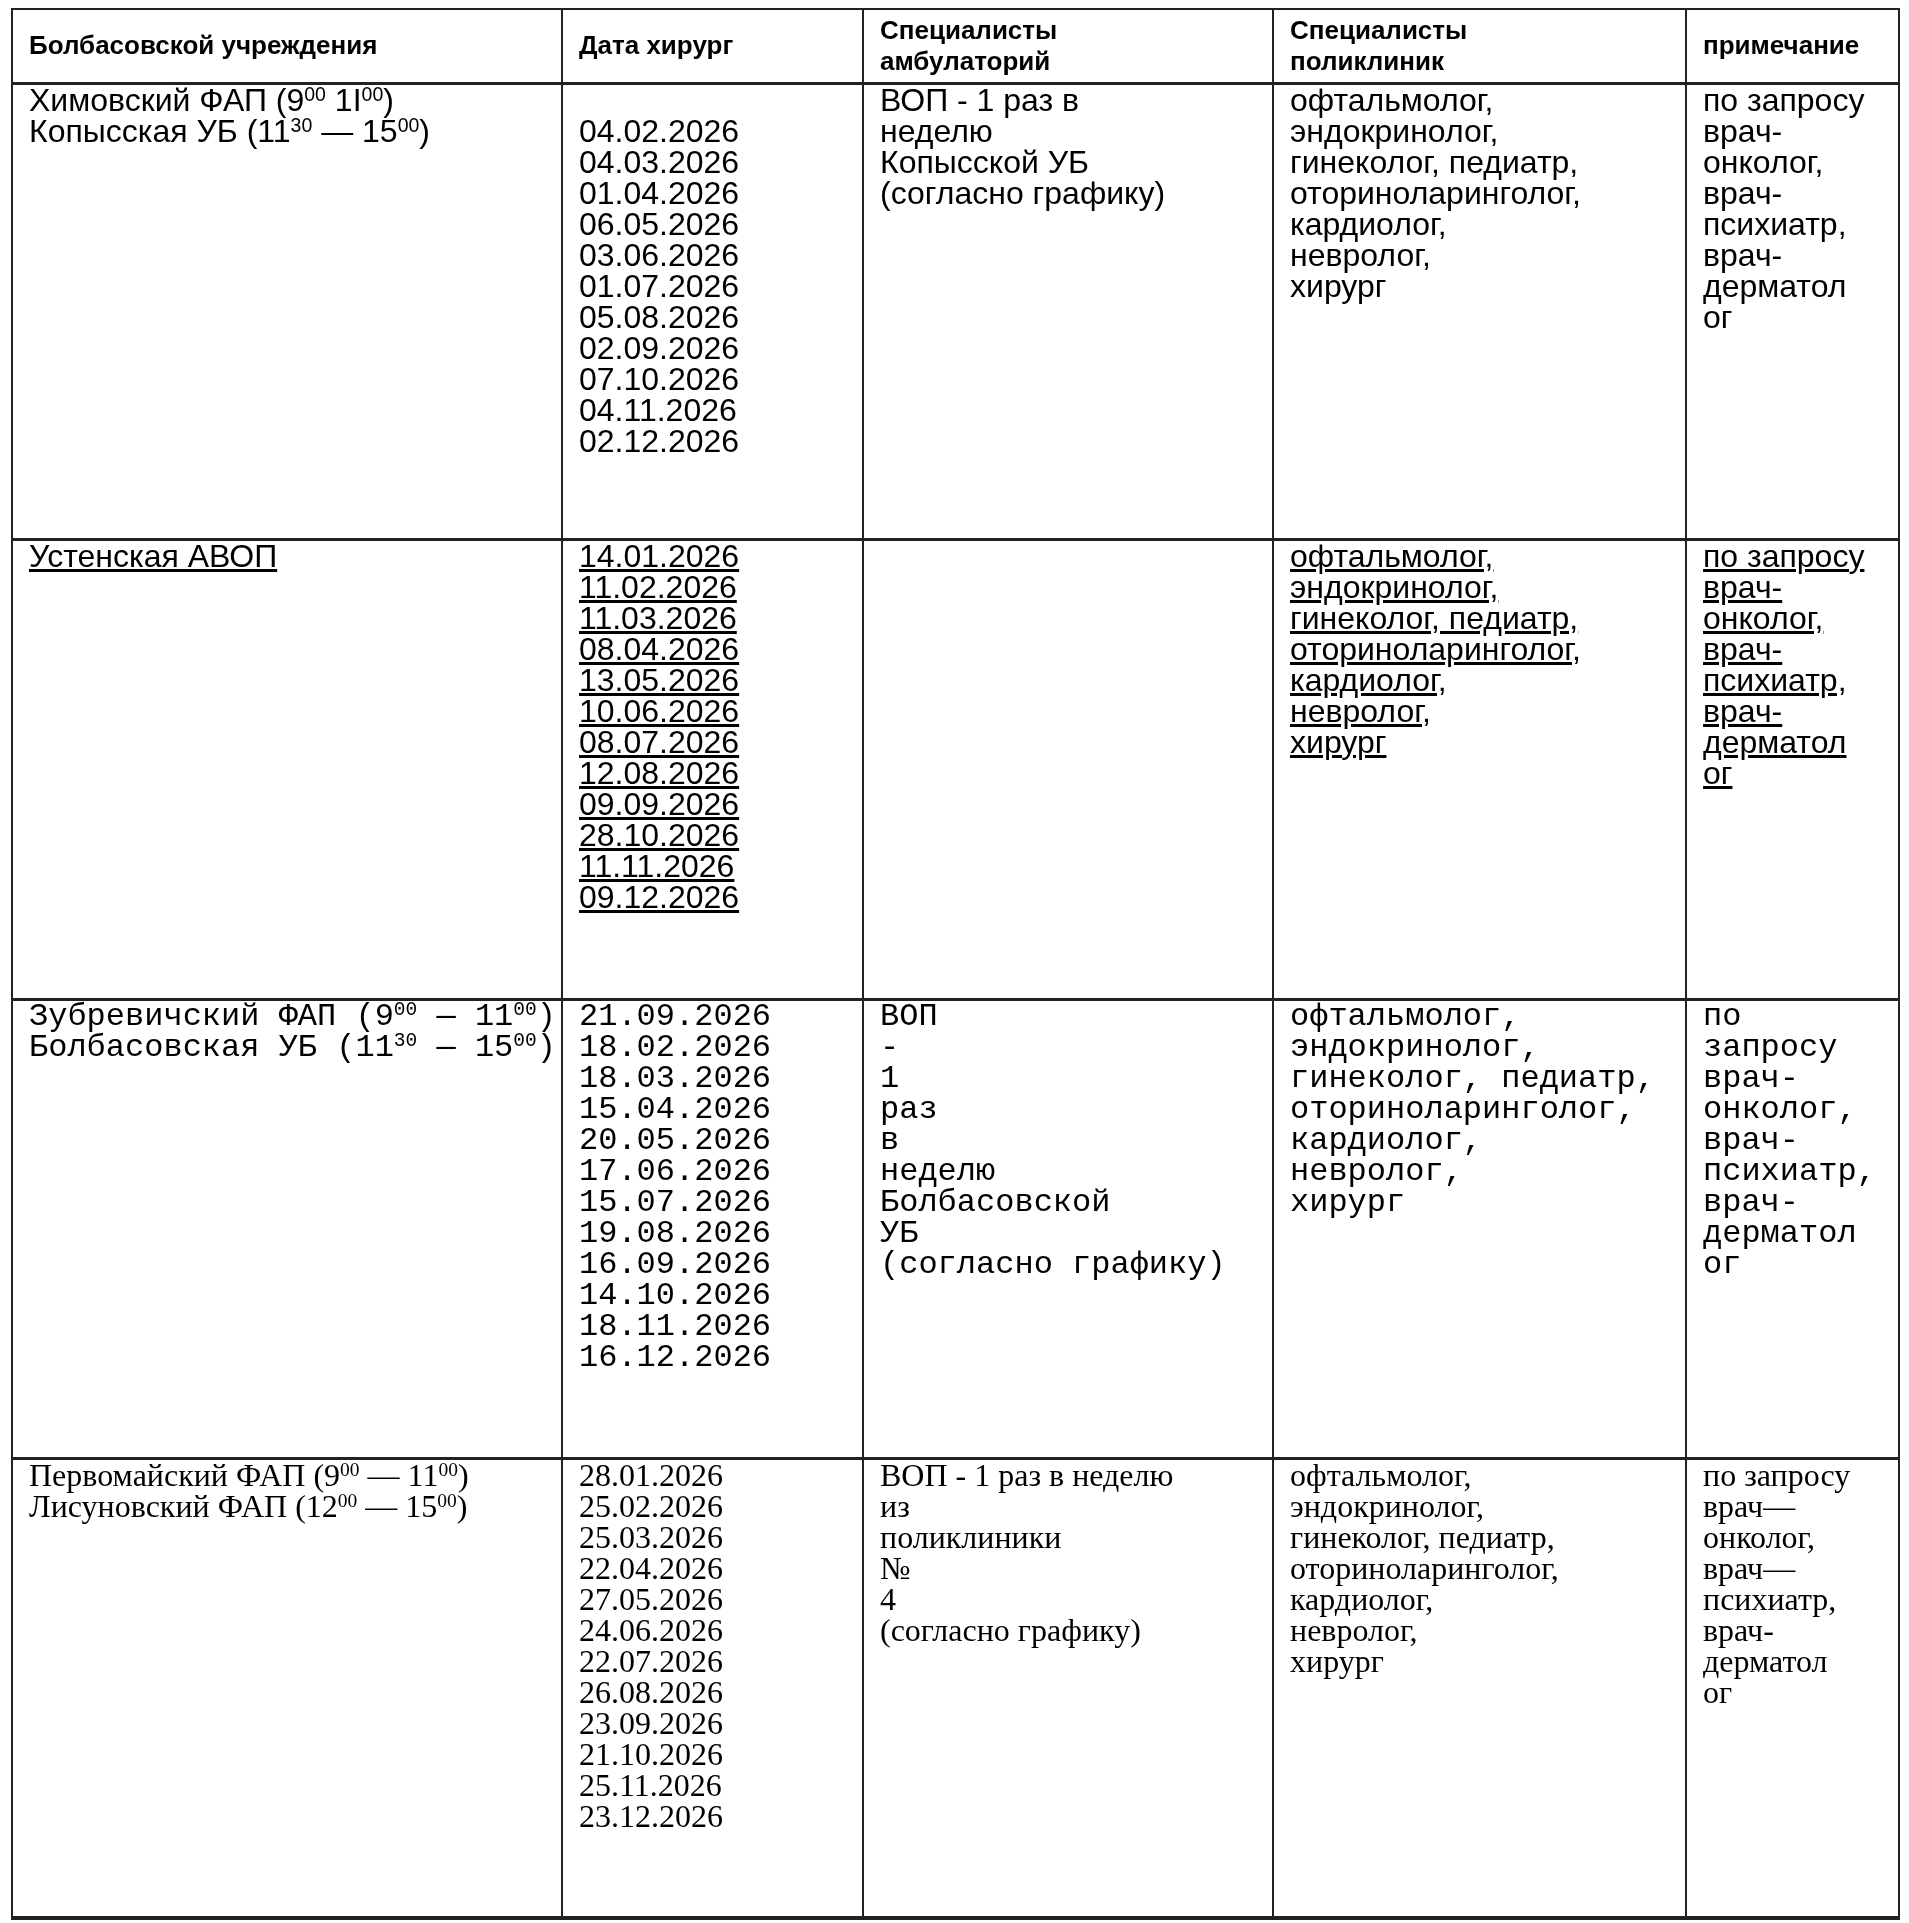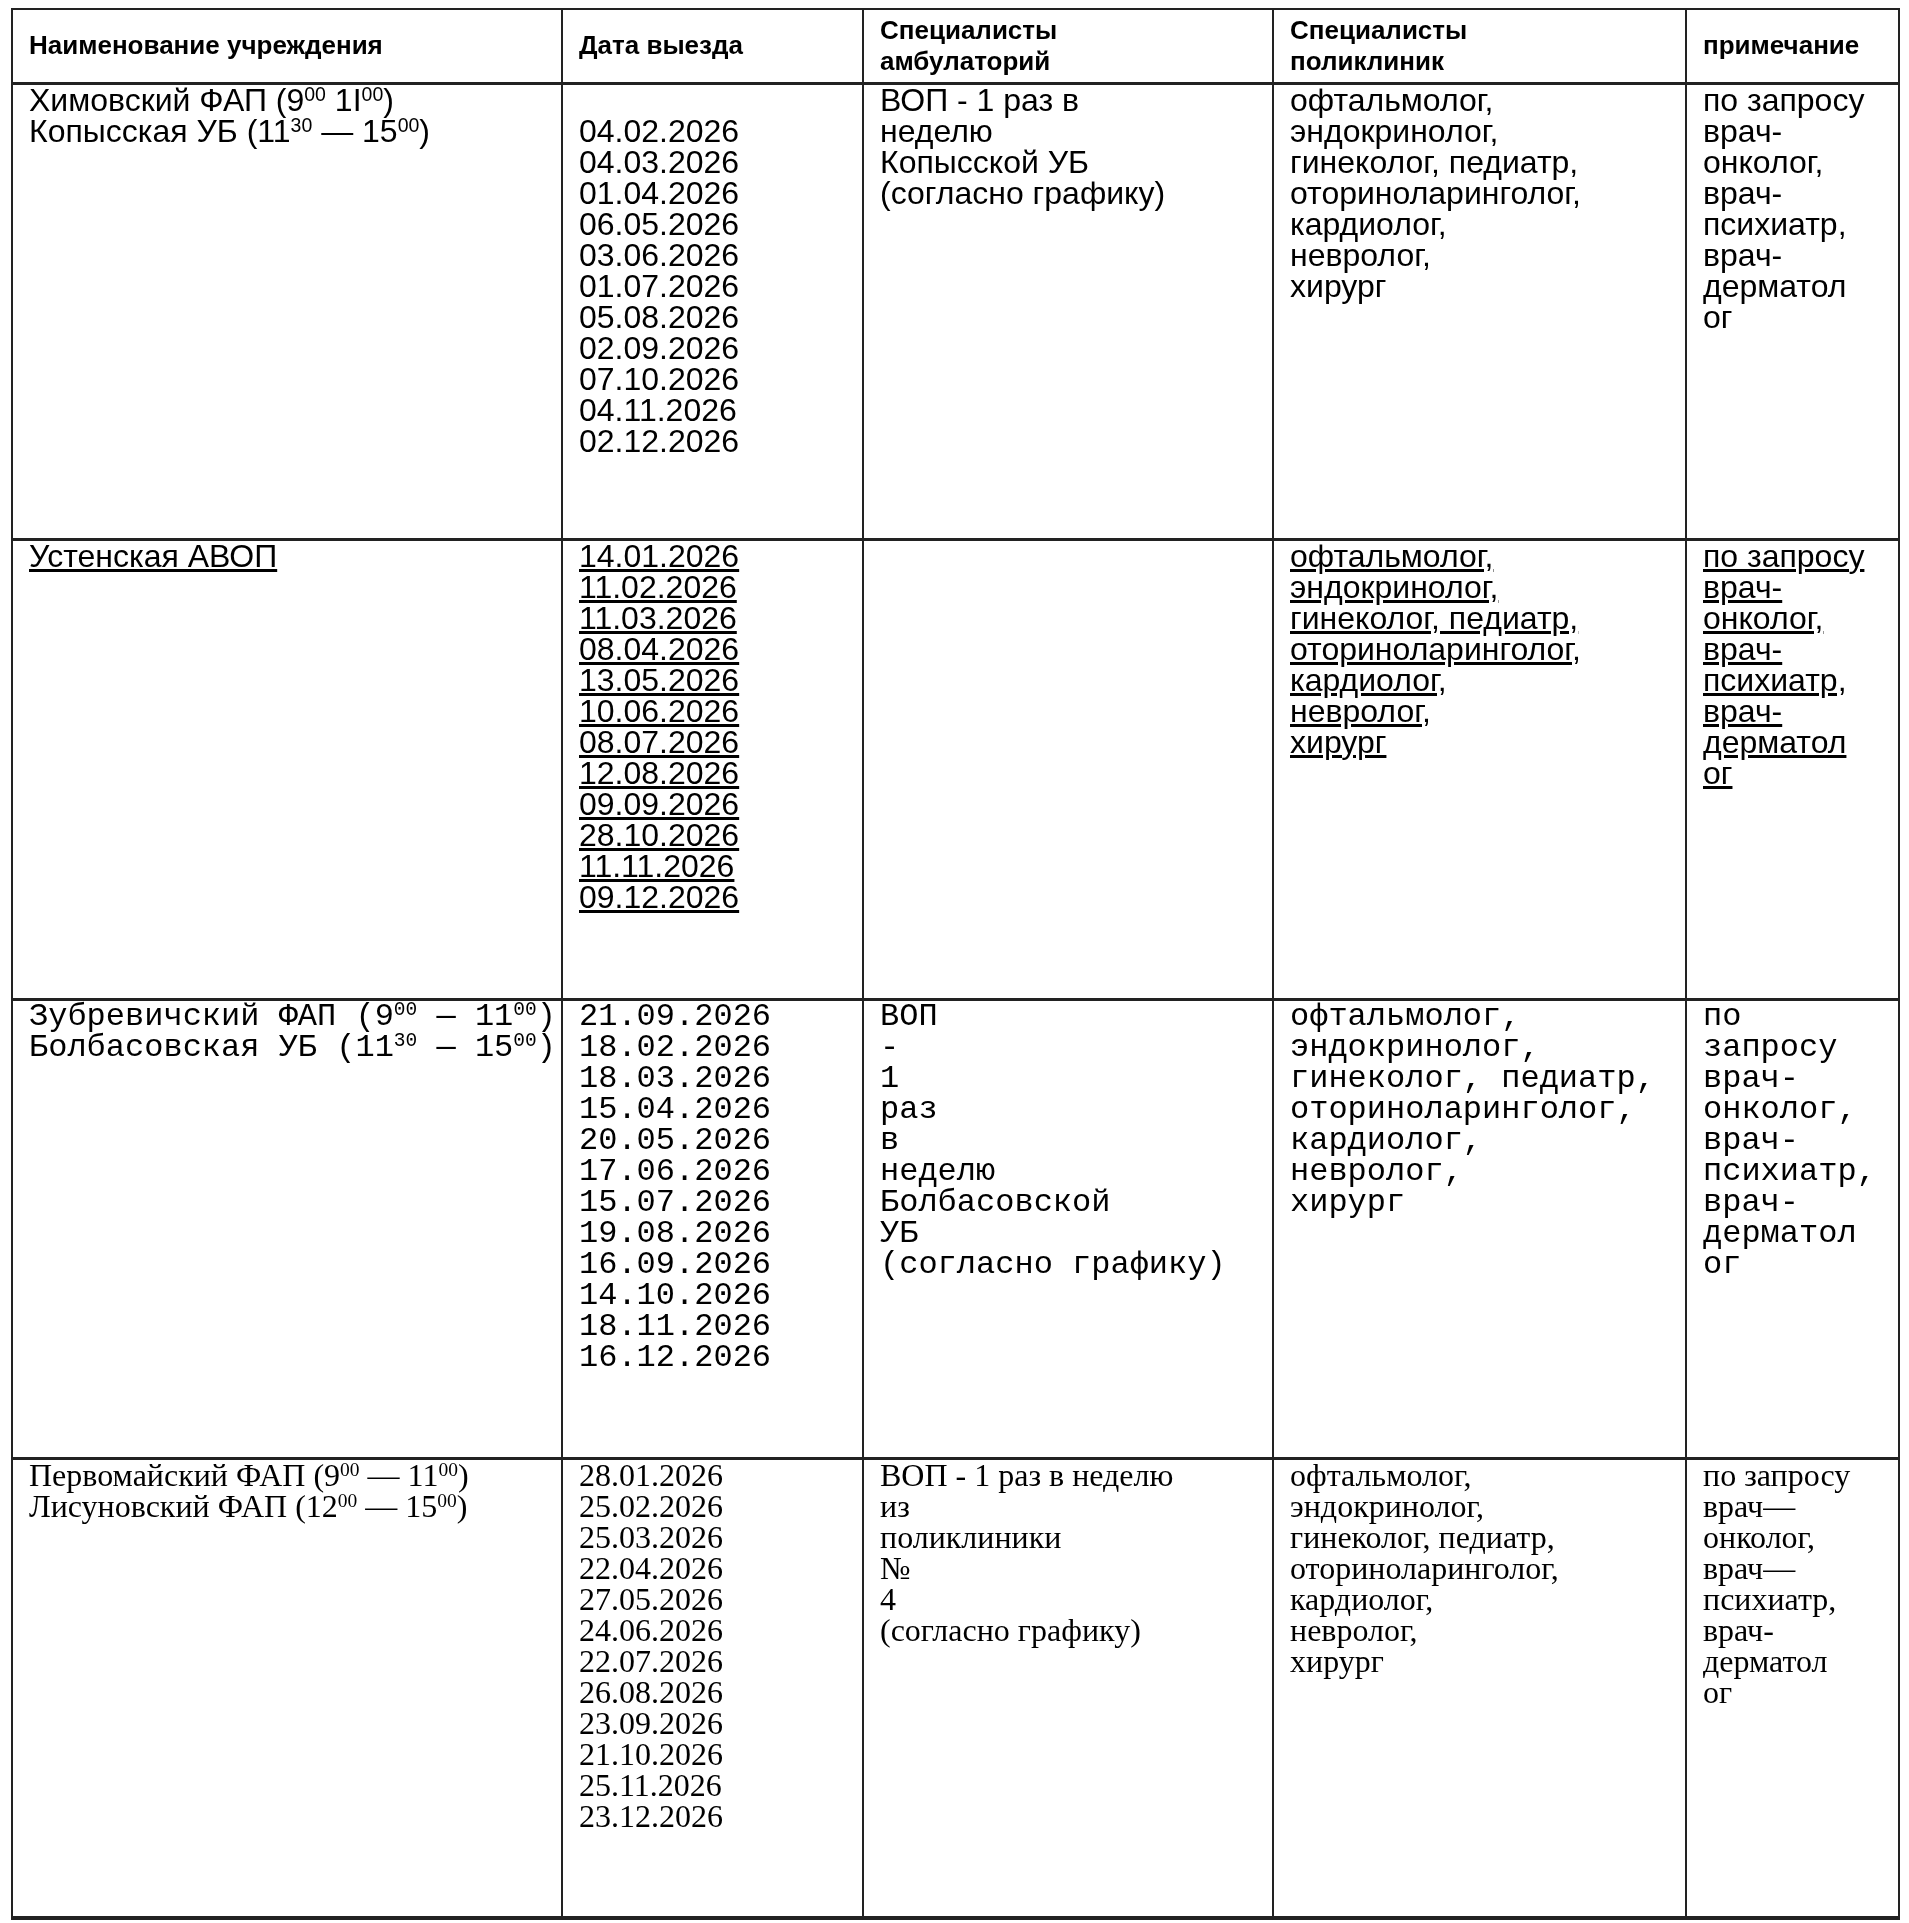--- a/index.html
+++ b/index.html
@@ -29,22 +29,22 @@
 <table class="sched">
   <colgroup>
     <col style="width:550px">
     <col style="width:301px">
     <col style="width:410px">
     <col style="width:413px">
     <col style="width:213px">
   </colgroup>
   <thead>
     <tr>
-      <th><span>Наименование учреждения</span></th>
-      <th><span>Дата выезда</span></th>
+      <th><span>Болбасовской учреждения</span></th>
+      <th><span>Дата хирург</span></th>
       <th>
         <span class="line">Специалисты</span>
         <span class="line">амбулаторий</span>
       </th>
       <th>
         <span class="line">Специалисты</span>
         <span class="line">поликлиник</span>
       </th>
       <th><span>примечание</span></th>
     </tr>

